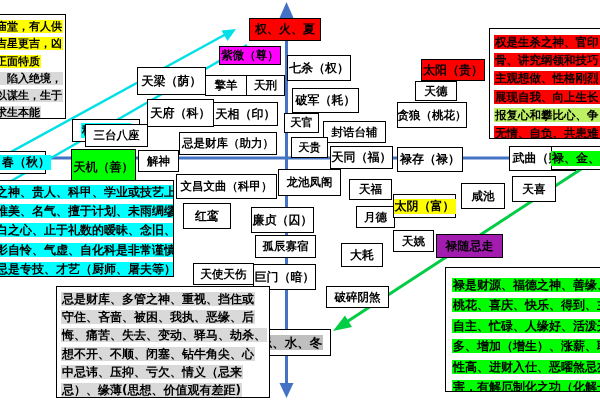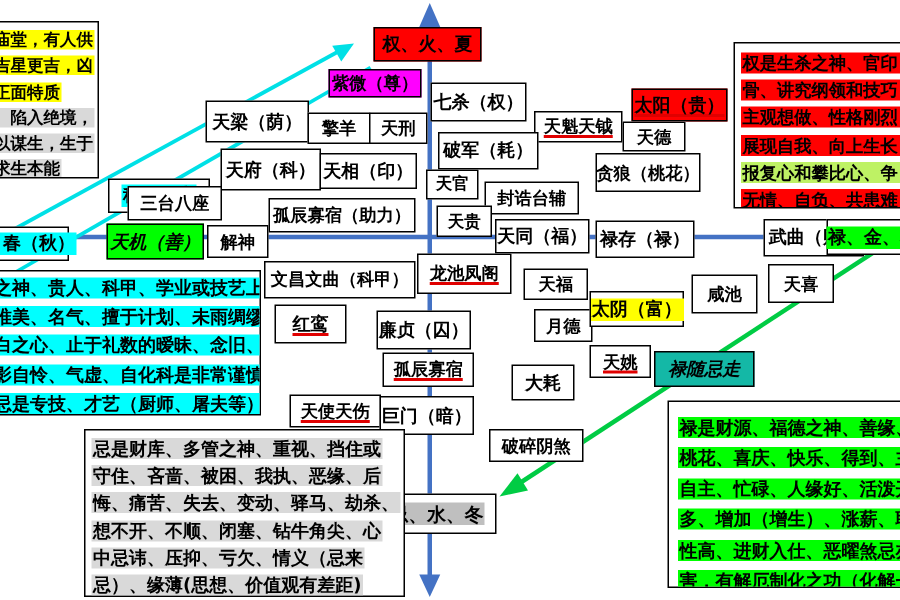--- a/index.html
+++ b/index.html
@@ -3,21 +3,21 @@
 <meta charset="utf-8">
 <style>
   html,body{margin:0;padding:0;background:#fff;}
   #stage{position:relative;width:600px;height:400px;overflow:hidden;background:#fff;
          font-family:"DejaVu Sans",sans-serif;}
   #lines{position:absolute;left:0;top:0;z-index:1;}
   .node{position:absolute;z-index:2;background:#fff;border:1.6px solid #000;
         display:flex;align-items:center;justify-content:center;
         font-weight:bold;color:#000;white-space:nowrap;box-sizing:border-box;}
   .node .lbl{padding:0 1px;line-height:1.25;}
-  .ul .lbl{text-decoration:underline;text-decoration-color:#e00000;text-decoration-thickness:1.5px;text-underline-offset:2px;}
+  .ul .lbl{text-decoration-color:#e00000;text-decoration-thickness:1.5px;text-underline-offset:2px;}
   .panel{position:absolute;z-index:3;background:#fff;border:1.8px solid #000;
          box-sizing:border-box;font-weight:bold;color:#000;white-space:nowrap;overflow:hidden;}
   .panel .pline{display:block;}
   .panel .pline span{padding:0 1px;}
 </style>
 </head>
 <body>
 
 <div id="stage">
   <svg id="lines" width="600" height="400">
@@ -45,23 +45,20 @@
     </div>
     <div class="node" style="left: 137px; top: 67px; width: 69px; height: 28px; font-size: 12px;">
       <span class="lbl">天梁（荫）</span>
     </div>
     <div class="node" style="left: 205px; top: 75px; width: 42px; height: 21px; font-size: 11.5px;">
       <span class="lbl">擎羊</span>
     </div>
     <div class="node" style="left: 246px; top: 75px; width: 39px; height: 21px; font-size: 11.5px;">
       <span class="lbl">天刑</span>
     </div>
-    <div class="node ul" style="left: 356px; top: 74px; width: 59px; height: 21px; font-size: 11.5px;">
-      <span class="lbl">天魁天钺</span>
-    </div>
     <div class="node" style="left: 415px; top: 81px; width: 42px; height: 20px; font-size: 11.5px;">
       <span class="lbl">天德</span>
     </div>
     <div class="node" style="left: 72px; top: 87px; width: 68px; height: 23px; font-size: 12px; margin-top: 32px;">
       <span class="lbl" style="background: rgb(0, 255, 255);">科随权走</span>
     </div>
     <div class="node" style="left: 292px; top: 88px; width: 67px; height: 25px; font-size: 12px;">
       <span class="lbl">破军（耗）</span>
     </div>
     <div class="node" style="left: 147px; top: 99px; width: 67px; height: 28px; font-size: 12px;">
@@ -76,32 +73,32 @@
     <div class="node" style="left: 284px; top: 113px; width: 35px; height: 20px; font-size: 11px;">
       <span class="lbl">天官</span>
     </div>
     <div class="node" style="left: 323px; top: 121px; width: 63px; height: 22px; font-size: 11.5px;">
       <span class="lbl">封诰台辅</span>
     </div>
     <div class="node" style="left: 85px; top: 124px; width: 63px; height: 23px; font-size: 11.5px;">
       <span class="lbl">三台八座</span>
     </div>
     <div class="node" style="left: 179px; top: 132px; width: 98px; height: 23px; font-size: 11.5px;">
-      <span class="lbl">孤辰寡宿（助力）</span>
+      <span class="lbl">忌是财库（助力）</span>
     </div>
     <div class="node" style="left: 291px; top: 137px; width: 37px; height: 21px; font-size: 11px;">
       <span class="lbl">天贵</span>
     </div>
     <div class="node" style="left: 330px; top: 146px; width: 63px; height: 23px; font-size: 12px;">
       <span class="lbl">天同（福）</span>
     </div>
     <div class="node" style="left: -6px; top: 151px; width: 52px; height: 23px; font-size: 12px;">
       <span class="lbl" style="background: rgb(0, 255, 255);">、春（秋）</span>
     </div>
-    <div class="node" style="left: 71px; top: 149px; width: 65px; height: 24px; font-size: 12px; background: rgb(0, 255, 0); font-style: italic;">
+    <div class="node" style="left: 71px; top: 149px; width: 65px; height: 36px; font-size: 12px; background: rgb(0, 255, 0);">
       <span class="lbl">天机（善）</span>
     </div>
     <div class="node" style="left: 138px; top: 150px; width: 41px; height: 22px; font-size: 11.5px;">
       <span class="lbl">解神</span>
     </div>
     <div class="node" style="left: 397px; top: 147px; width: 66px; height: 25px; font-size: 12px;">
       <span class="lbl">禄存（禄）</span>
     </div>
     <div class="node" style="left: 465px; top: 146px; width: 67px; height: 25px; font-size: 12px; margin-left: 44px;">
       <span class="lbl">武曲（财）</span>
@@ -138,21 +135,21 @@
     </div>
     <div class="node ul" style="left: 255px; top: 235px; width: 61px; height: 23px; font-size: 11.5px;">
       <span class="lbl">孤辰寡宿</span>
     </div>
     <div class="node" style="left: 341px; top: 243px; width: 42px; height: 24px; font-size: 12px;">
       <span class="lbl">大耗</span>
     </div>
     <div class="node ul" style="left: 393px; top: 230px; width: 41px; height: 22px; font-size: 11.5px;">
       <span class="lbl">天姚</span>
     </div>
-    <div class="node" style="left: 436px; top: 234px; width: 67px; height: 24px; font-size: 12px; background: #14b8a6; font-style: italic;">
+    <div class="node" style="left: 436px; top: 234px; width: 67px; height: 24px; font-size: 12px; background: #a21caf;">
       <span class="lbl">禄随忌走</span>
     </div>
     <div class="node ul" style="left: 193px; top: 263px; width: 61px; height: 22px; font-size: 11.5px;">
       <span class="lbl">天使天伤</span>
     </div>
     <div class="node" style="left: 253px; top: 264px; width: 63px; height: 26px; font-size: 12px;">
       <span class="lbl">巨门（暗）</span>
     </div>
     <div class="node" style="left: 326px; top: 286px; width: 63px; height: 22px; font-size: 11.5px;">
       <span class="lbl">破碎阴煞</span>

